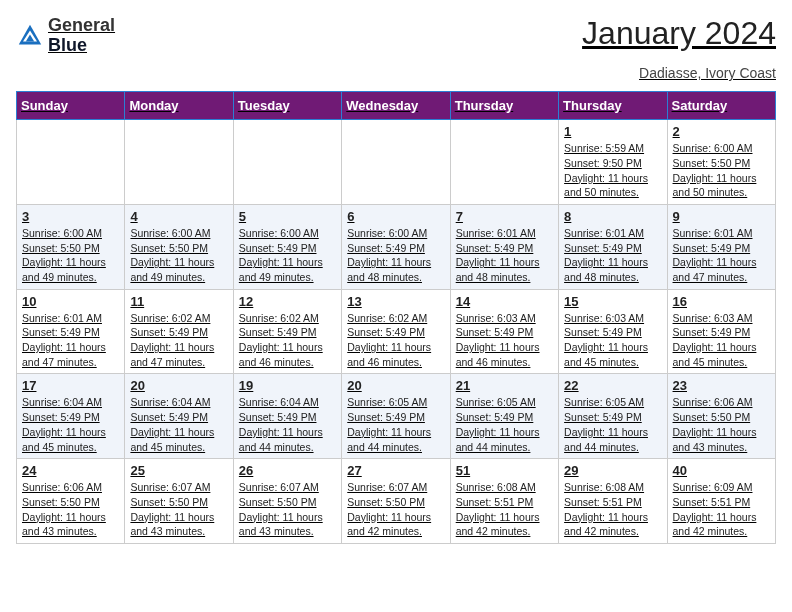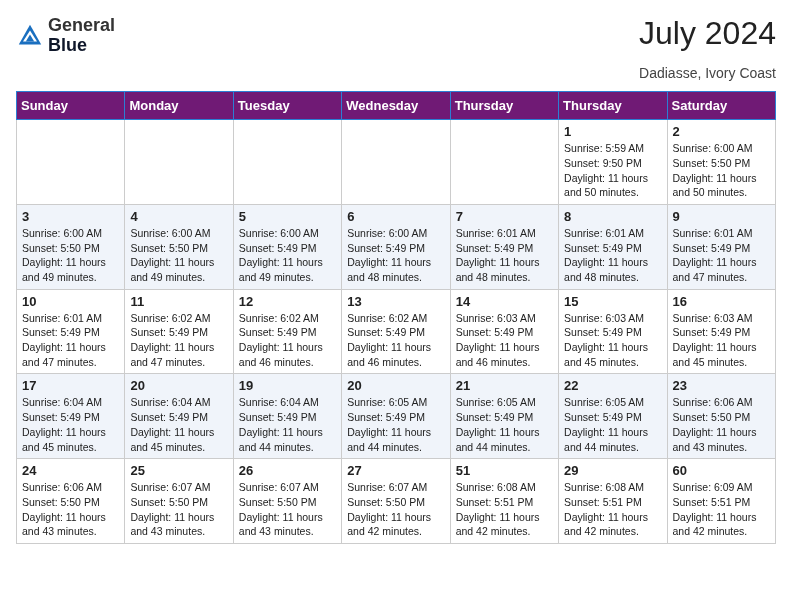--- a/index.html
+++ b/index.html
@@ -7,20 +7,21 @@
       font-family: Arial, sans-serif;
       background: #fff;
       width: 792px;
       min-height: 612px;
       padding: 0;
     }
     .page {
       width: 792px;
       background: #fff;
       padding: 16px 16px 10px 16px;
+      text-decoration: underline;
     }
     .header {
       display: flex;
       justify-content: space-between;
       align-items: flex-start;
       margin-bottom: 10px;
     }
     .logo {
       display: flex;
       align-items: center;
@@ -113,21 +114,21 @@
         <polygon points="20,4 36,32 4,32" fill="#1a6fbf"></polygon>
         <polygon points="20,12 30,28 10,28" fill="#fff"></polygon>
         <polygon points="20,18 26,28 14,28" fill="#1a6fbf"></polygon>
       </svg>
       <div class="logo-text">
         <span class="logo-general">General</span><br>
         <span class="logo-blue">Blue</span>
       </div>
     </div>
     <div class="title-block">
-      <div class="month-title">July 2024</div>
+      <div class="month-title">January 2024</div>
       <div class="location">Dadiasse, Ivory Coast</div>
     </div>
   </div>
 
   <table class="calendar">
     <thead>
       <tr>
       <th>Sunday</th>
           <th>Monday</th>
           <th>Tuesday</th>
@@ -349,21 +350,21 @@
 and 42 minutes.</div>
           </td>
           <td>
             <span class="day-number">29</span>
             <div class="day-info" style="white-space: pre-line;">Sunrise: 6:08 AM
 Sunset: 5:51 PM
 Daylight: 11 hours
 and 42 minutes.</div>
           </td>
           <td>
-            <span class="day-number">60</span>
+            <span class="day-number">40</span>
             <div class="day-info" style="white-space: pre-line;">Sunrise: 6:09 AM
 Sunset: 5:51 PM
 Daylight: 11 hours
 and 42 minutes.</div>
           </td>
         </tr>
       </tbody>
   </table>
 </div>
 

